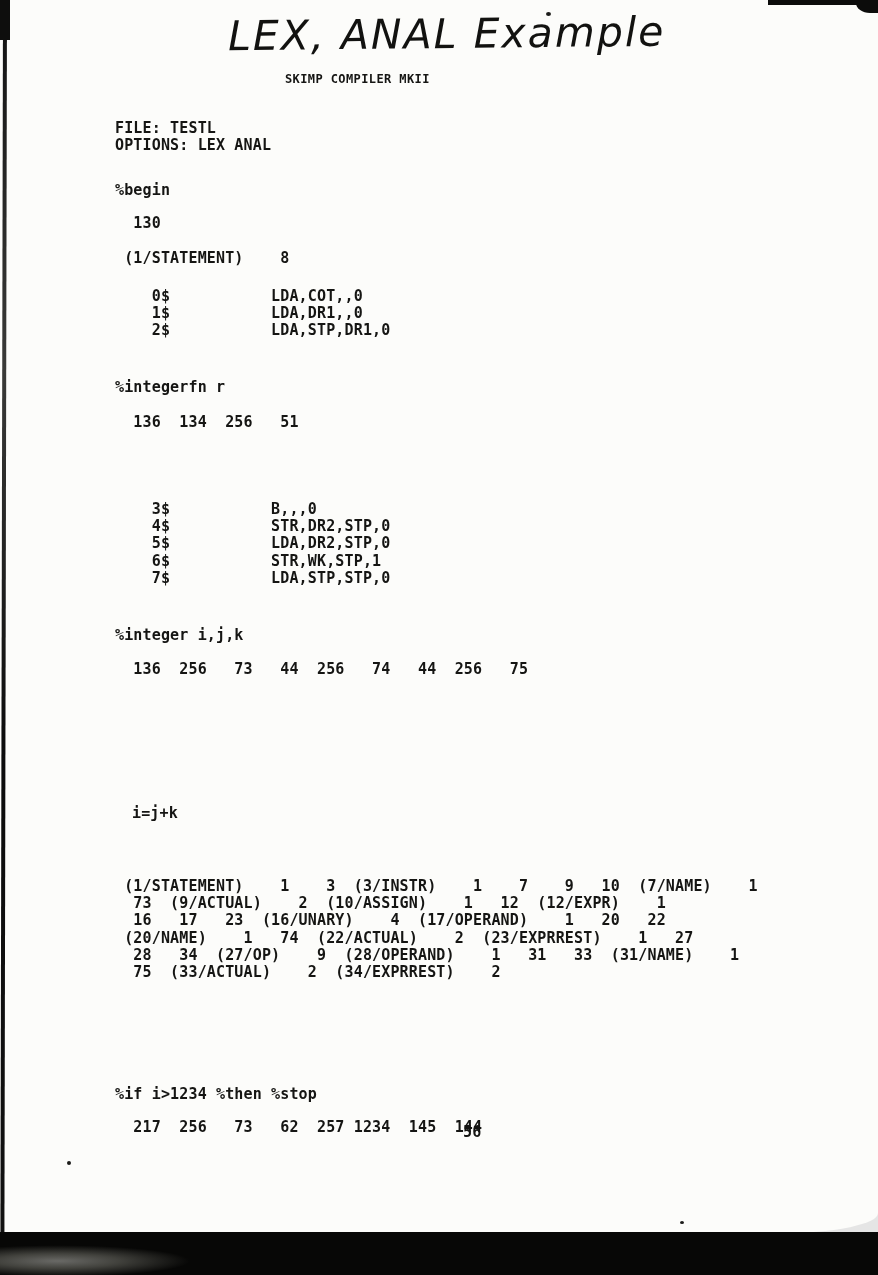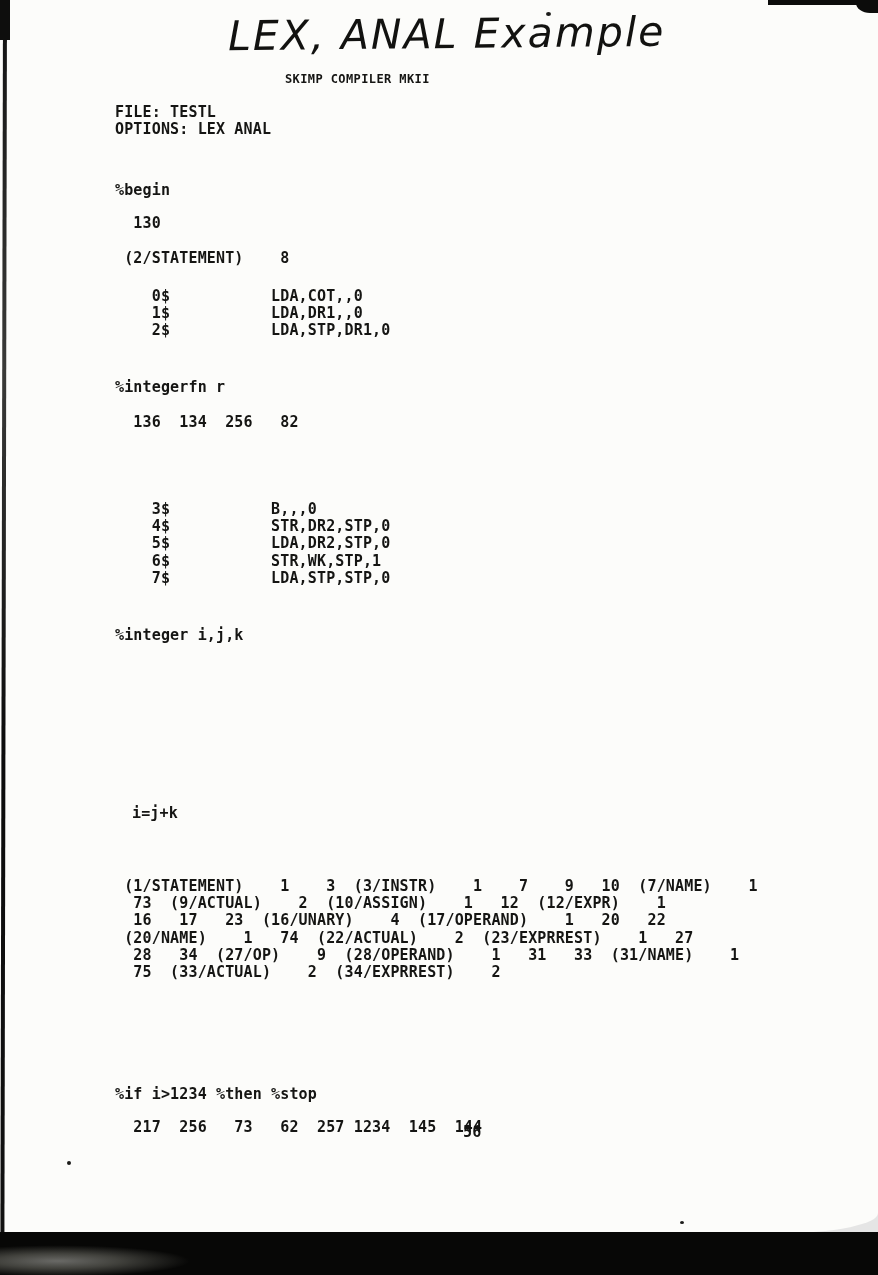--- a/index.html
+++ b/index.html
@@ -81,38 +81,39 @@
 <body>
 
 <div class="scan">
 
   <div class="paper"></div>
 
   <div class="handwritten">LEX, ANAL Example</div>
 
   <div class="tw subtitle">SKIMP COMPILER MKII</div>
 
-  <pre class="tw" style="left:115px;top:104px">FILE: TESTL
+  <pre class="tw" style="left:115px;top:120px">FILE: TESTL
 OPTIONS: LEX ANAL</pre>
   <pre class="tw" style="left:115px;top:182px">%begin</pre>
   <pre class="tw" style="left:115px;top:215px">  130</pre>
-  <pre class="tw" style="left:115px;top:250px"> (2/STATEMENT)    8</pre>
+  <pre class="tw" style="left:115px;top:250px"> (1/STATEMENT)    8</pre>
   <pre class="tw" style="left:115px;top:288px">    0$           LDA,COT,,0
     1$           LDA,DR1,,0
     2$           LDA,STP,DR1,0</pre>
 
   <pre class="tw" style="left:115px;top:379px">%integerfn r</pre>
-  <pre class="tw" style="left:115px;top:414px">  136  134  256   82</pre>
+  <pre class="tw" style="left:115px;top:414px">  136  134  256   51</pre>
   <pre class="tw" style="left:115px;top:501px">    3$           B,,,0
     4$           STR,DR2,STP,0
     5$           LDA,DR2,STP,0
     6$           STR,WK,STP,1
     7$           LDA,STP,STP,0</pre>
 
   <pre class="tw" style="left:115px;top:627px">%integer i,j,k</pre>
+  <pre class="tw" style="left:115px;top:661px">  136  256   73   44  256   74   44  256   75</pre>
 
   <pre class="tw" style="left:132px;top:805px">i=j+k</pre>
   <pre class="tw" style="left:115px;top:878px"> (1/STATEMENT)    1    3  (3/INSTR)    1    7    9   10  (7/NAME)    1
   73  (9/ACTUAL)    2  (10/ASSIGN)    1   12  (12/EXPR)    1
   16   17   23  (16/UNARY)    4  (17/OPERAND)    1   20   22
  (20/NAME)    1   74  (22/ACTUAL)    2  (23/EXPRREST)    1   27
   28   34  (27/OP)    9  (28/OPERAND)    1   31   33  (31/NAME)    1
   75  (33/ACTUAL)    2  (34/EXPRREST)    2</pre>
 
   <pre class="tw" style="left:115px;top:1086px">%if i&gt;1234 %then %stop</pre>

